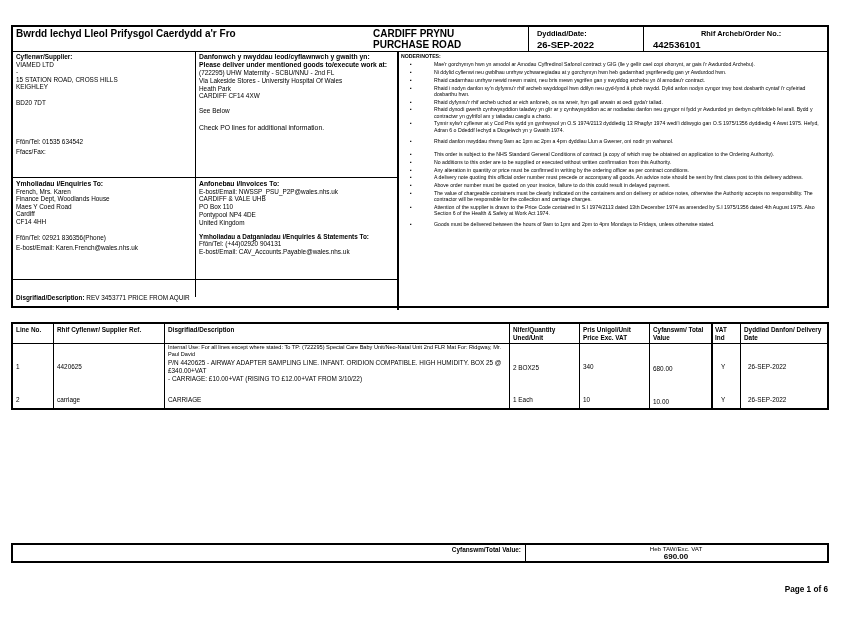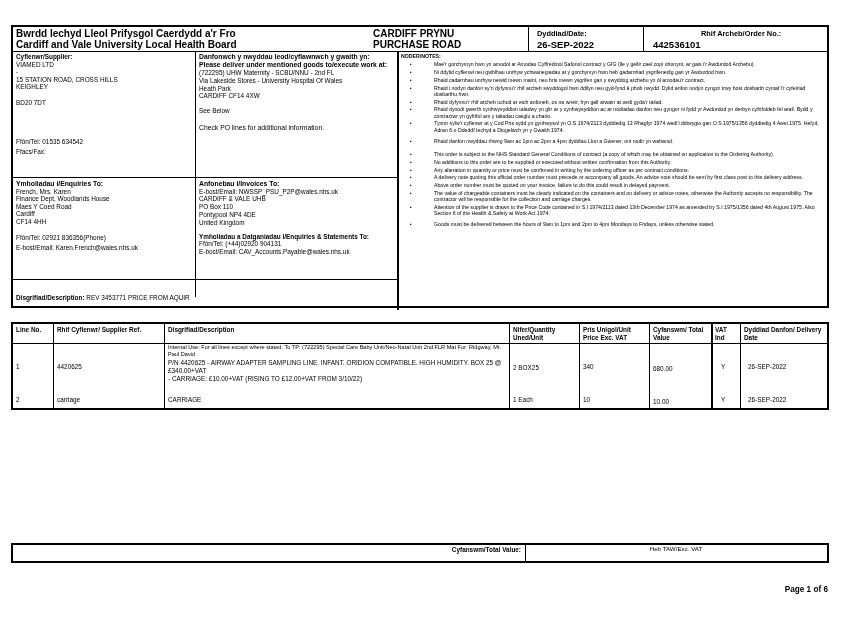--- a/index.html
+++ b/index.html
@@ -41,21 +41,20 @@
 
   <div class="line-v" style="left:182px; top:24px; height:246px;"></div>
 
   <div class="line-v" style="left:384px; top:24px; height:259px; border-left-width:2px;"></div>
 
   <div class="line-h" style="left:0; width:384px; top:150px;"></div>
 
   <div class="line-h" style="left:0; width:384px; top:252px;"></div>
 
   <div class="abs lg" style="left:3px; top:1px;">Bwrdd Iechyd Lleol Prifysgol Caerdydd a'r Fro</div>
-  <div class="abs lg" style="left:3px; top:12px;">Cardiff and Vale University Local Health Board</div>
   <div class="abs lg" style="left:360px; top:1px;">CARDIFF PRYNU</div>
   <div class="abs lg" style="left:360px; top:12px;">PURCHASE ROAD</div>
   <div class="abs md b" style="left:524px; top:3px;">Dyddiad/Date:</div>
   <div class="abs b" style="left:524px; top:12px; font-size:9.5px; line-height:11px;">26-SEP-2022</div>
   <div class="abs md b" style="left:640px; top:3px;margin-left:48px;">Rhif Archeb/Order No.:</div>
   <div class="abs b" style="left:640px; top:12px; font-size:9.5px; line-height:11px;">442536101</div>
 
   <div class="abs sm" style="left:3px; top:26px; width:176px;">
     <div class="b">Cyflenwr/Supplier:</div>
     <div>VIAMED LTD</div>
@@ -174,15 +173,16 @@
     <div class="cell" style="left:640px; top:74px;">10.00</div>
     <div class="cell" style="left:708px; top:72px;">Y</div>
     <div class="cell" style="left:735px; top:72px;">26-SEP-2022</div>
   </div>
 </div>
 
 <div id="totals" class="abs">
   <div class="line-v" style="left:512px; top:0; bottom:0;"></div>
   <div class="abs b" style="right:306px; top:1px; font-size:6.4px; text-align:right;">Cyfanswm/Total Value:</div>
   <div class="abs" style="left:512px; width:302px; top:0px; text-align:center; font-size:6.2px; line-height:7.4px;">Heb TAW/Exc. VAT</div>
+  <div class="abs b" style="left:512px; width:302px; top:7px; text-align:center; font-size:8px; line-height:9px;">690.00</div>
 </div>
 
 <div class="abs b" style="right:14px; top:585px; font-size:8.2px;">Page 1 of 6</div>
 
 </body></html>

